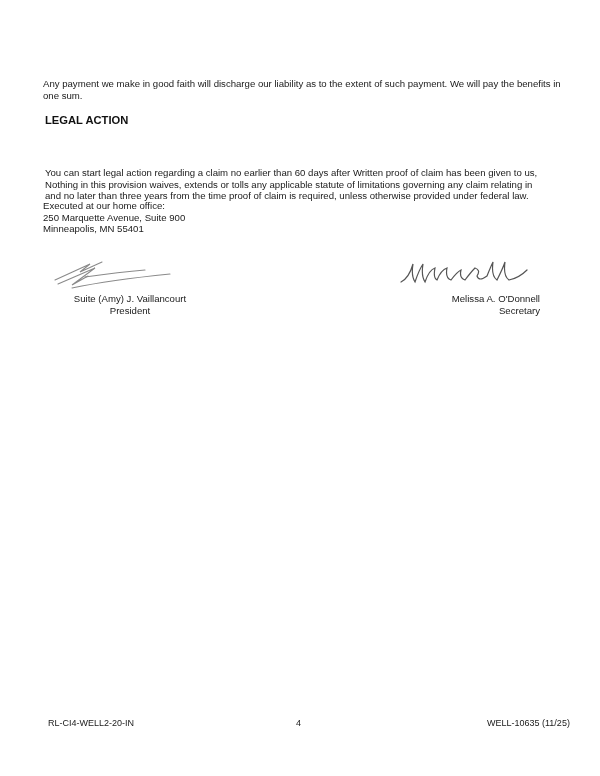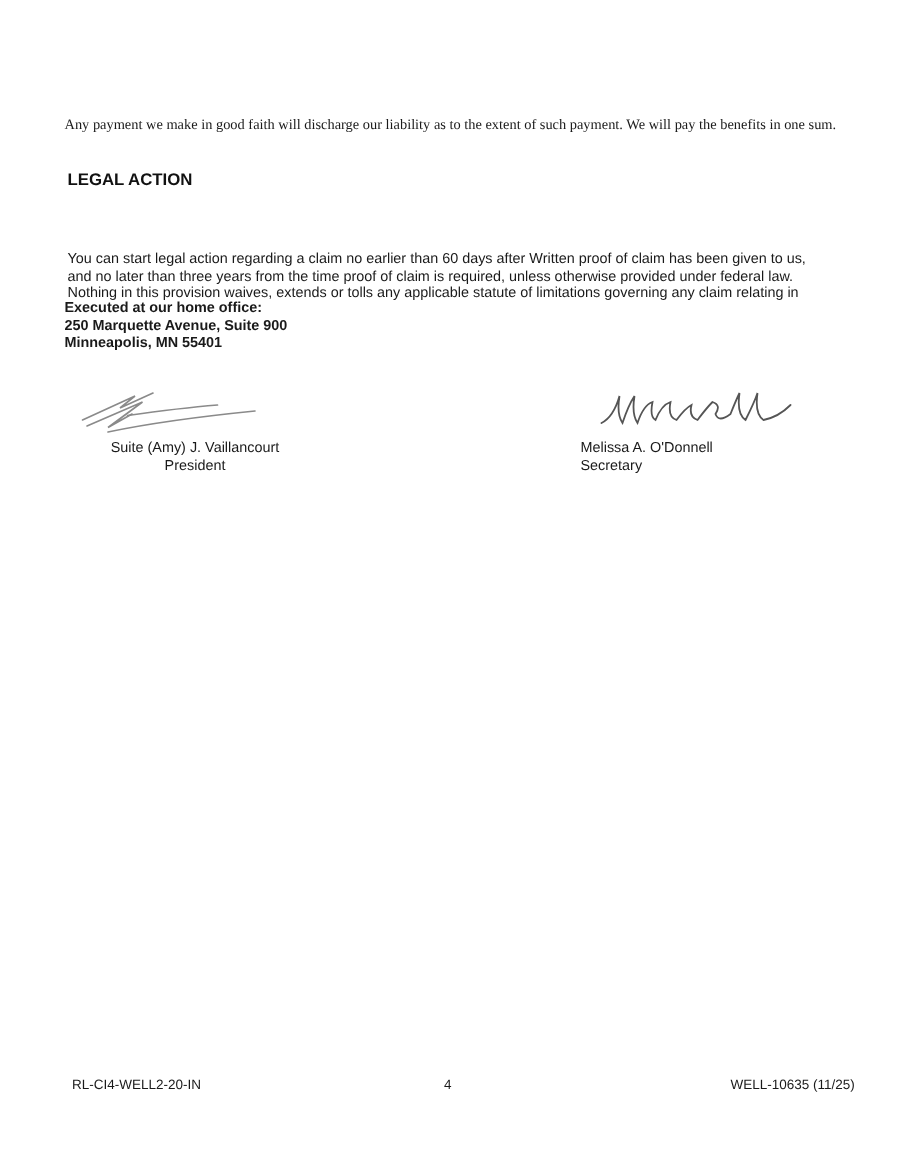--- a/index.html
+++ b/index.html
@@ -3,46 +3,46 @@
   <meta charset="utf-8">
   <style>
     html, body { margin: 0; padding: 0; background: #ffffff; }
     body {
       width: 600px; height: 776px; position: relative; overflow: hidden;
       font-family: "Liberation Sans", sans-serif; color: #1a1a1a;
       font-size: 9.6px; line-height: 11.6px;
     }
     .abs { position: absolute; }
     p { margin: 0; }
-    .para1 { left: 43px; top: 78px; width: 520px; font-family: Liberation Serif, serif; }
+    .para1 { left: 43px; top: 78px; width: 520px; }
     .heading { left: 45px; top: 114px; font-weight: bold; font-size: 11.2px; line-height: 13px; color: #111; }
     .para2 { left: 45px; top: 128px; width: 525px; margin-top: 39px; }
-    .office { left: 43px; top: 200px; font-weight: bold; }
+    .office { left: 43px; top: 200px; }
     .sig-left { left: 50px; top: 252px; width: 130px; height: 40px; }
     .sig-right { left: 395px; top: 256px; width: 145px; height: 32px; }
     .name-left { left: 60px; top: 293px; width: 140px; text-align: center; }
-    .name-right { left: 387px; top: 293px; width: 130px; text-align: left; }
+    .name-right { left: 410px; top: 293px; width: 130px; text-align: right; }
     .footer { top: 718px; font-size: 9px; text-align: right; }
     .f-left { left: 48px; }
     .f-center { left: 296px; }
     .f-right { left: 487px; }
   </style>
 </head>
 <body>
 
 <div class="abs para1">
   <p>Any payment we make in good faith will discharge our liability as to the extent of such payment.  We will pay the benefits in one sum.</p>
 </div>
 
 <div class="abs heading">LEGAL ACTION</div>
 
 <div class="abs para2">
   <div>You can start legal action regarding a claim no earlier than 60 days after Written proof of claim has been given to us,</div>
+  <div>Nothing in this provision waives, extends or tolls any applicable statute of limitations governing any claim relating in</div>
   <div>and no later than three years from the time proof of claim is required, unless otherwise provided under federal law.</div>
-  <div>Nothing in this provision waives, extends or tolls any applicable statute of limitations governing any claim relating in</div>
 </div>
 
 <div class="abs office">
   <div>Executed at our home office:</div>
   <div>250 Marquette Avenue, Suite 900</div>
   <div>Minneapolis, MN 55401</div>
 </div>
 
 <div class="abs sig-left">
   <svg width="130" height="40" viewBox="0 0 130 40">

